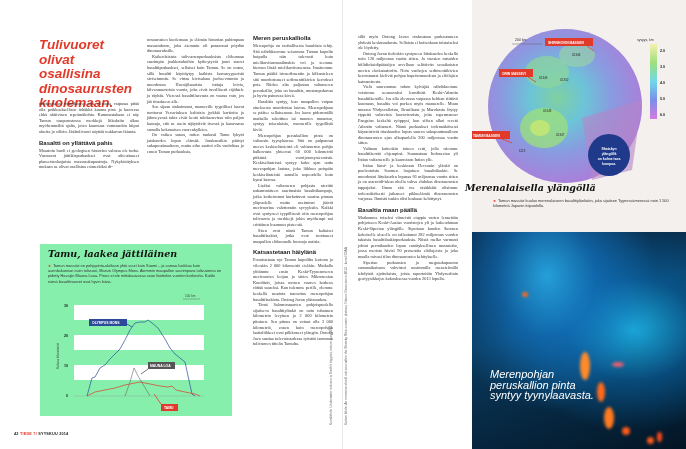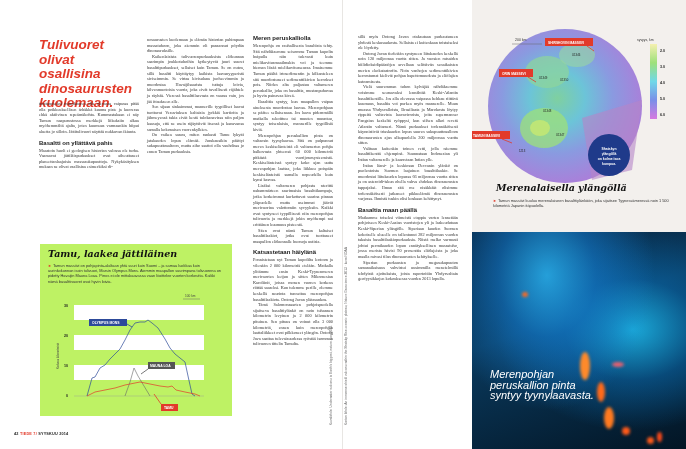--- a/index.html
+++ b/index.html
@@ -19,41 +19,41 @@
   .col p { margin-bottom: 0; text-indent: 5px; }
   .col p.noindent { text-indent: 0; }
   .col h3 {
     font-family: "Liberation Sans", sans-serif; font-weight: bold;
     font-size: 6px; line-height: 8px; color: #1a1a1a; margin: 4px 0 1px 0;
   }
 
   
   .tamu-box {
     position: absolute; left: 40px; top: 244px; width: 192px; height: 172px;
-    background: #bef264;
+    background: #86efac;
   }
   .tamu-title {
     position: absolute; left: 8px; top: 4px;
     font-family: "DejaVu Serif", serif; font-weight: bold; font-style: italic;
     font-size: 9.5px; color: #111;
   }
   .tamu-text {
     position: absolute; left: 8px; top: 19px; width: 175px;
     font-family: "Liberation Sans", sans-serif; font-size: 3.9px; line-height: 5.2px; color: #333;
   }
   .tri { color: #e23a2a; }
   .chart-svg { position: absolute; left: 0; top: 0; }
 
   
   .map-box {
     position: absolute; left: 472px; top: 0; width: 214px; height: 232px;
     background: #f3f0ed;
   }
   .map-title {
-    position: absolute; left: 496px; top: 182px;
+    position: absolute; left: 465px; top: 182px;
     font-family: "DejaVu Serif", serif; font-weight: bold; font-style: italic;
     font-size: 9.5px; color: #111;
   }
   .map-caption {
     position: absolute; left: 493px; top: 198px; width: 185px;
     font-family: "Liberation Sans", sans-serif; font-size: 3.9px; line-height: 5.2px; color: #333;
   }
   .photo {
     position: absolute; left: 472px; top: 232px; width: 214px; height: 217px;
     background:

